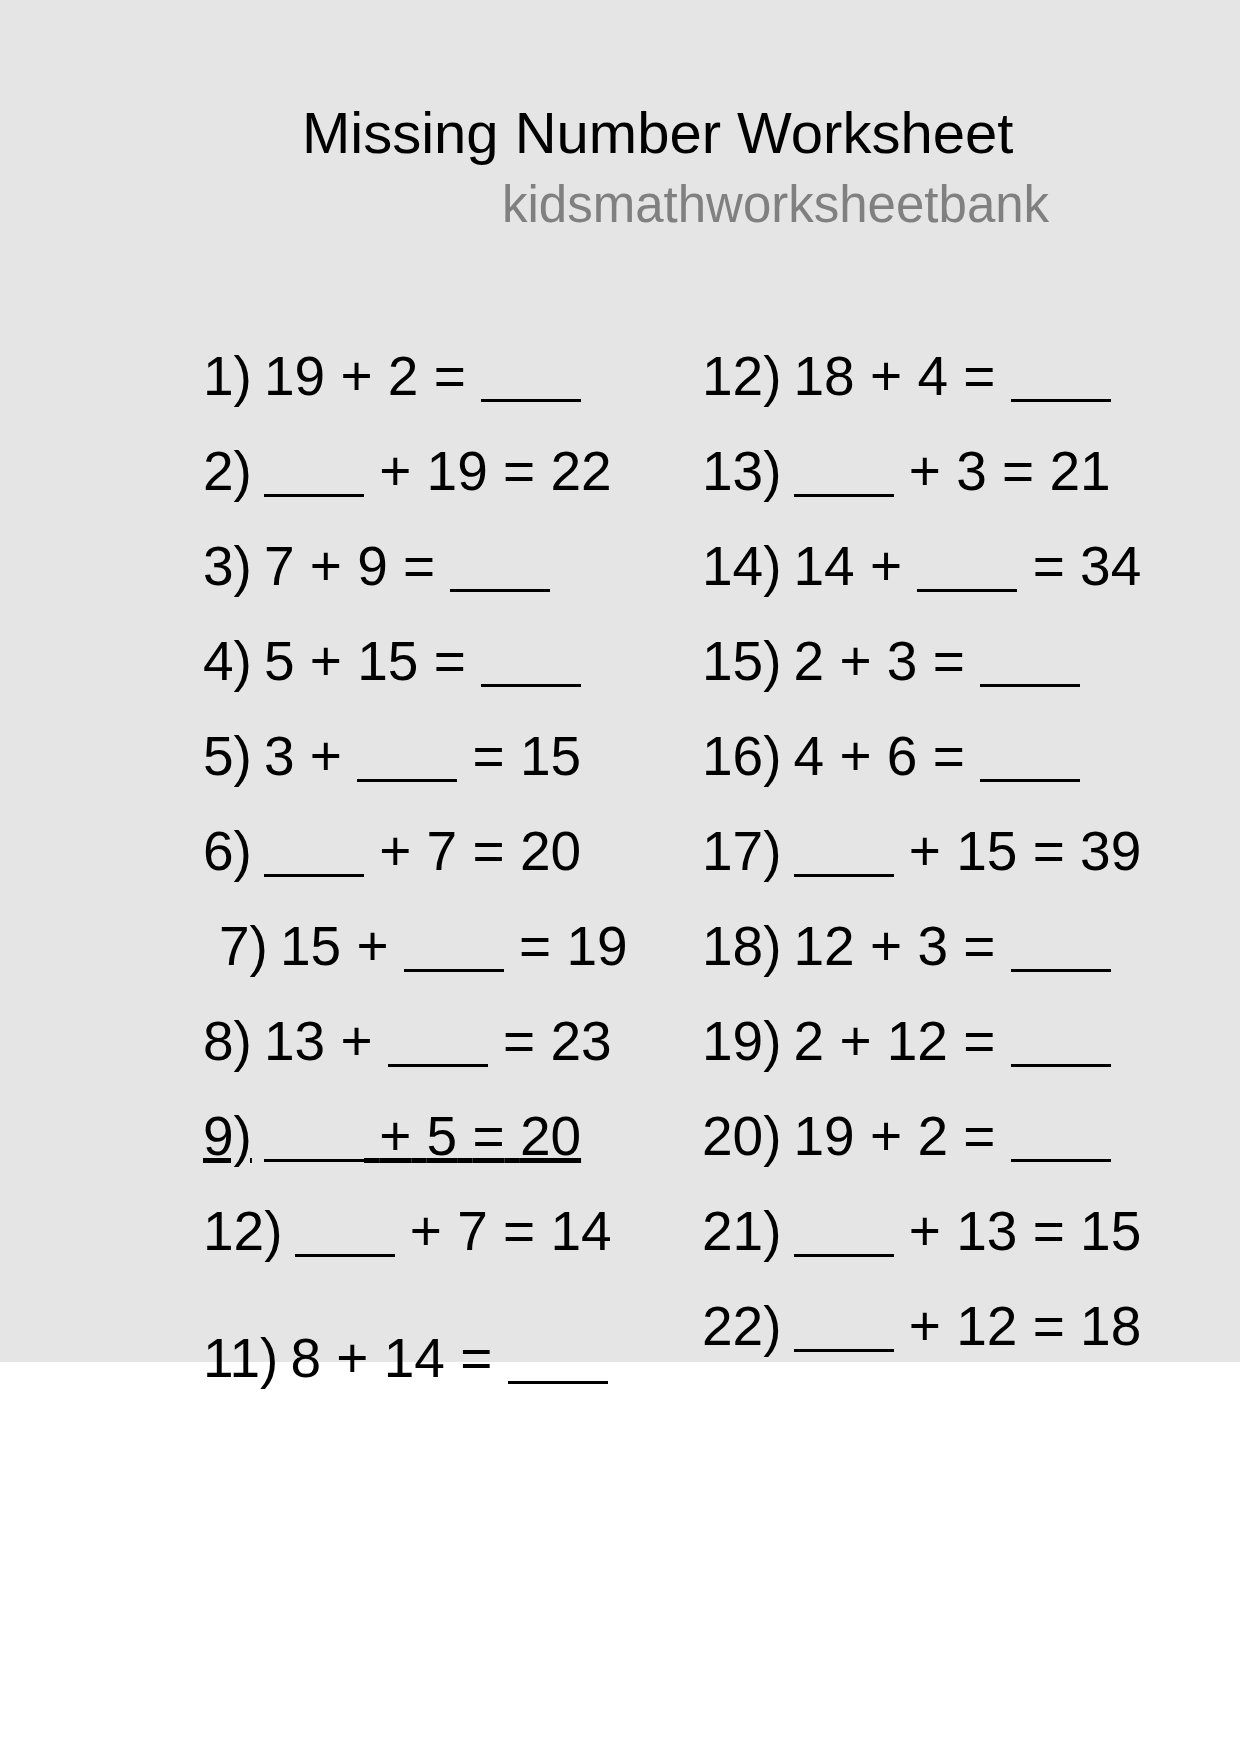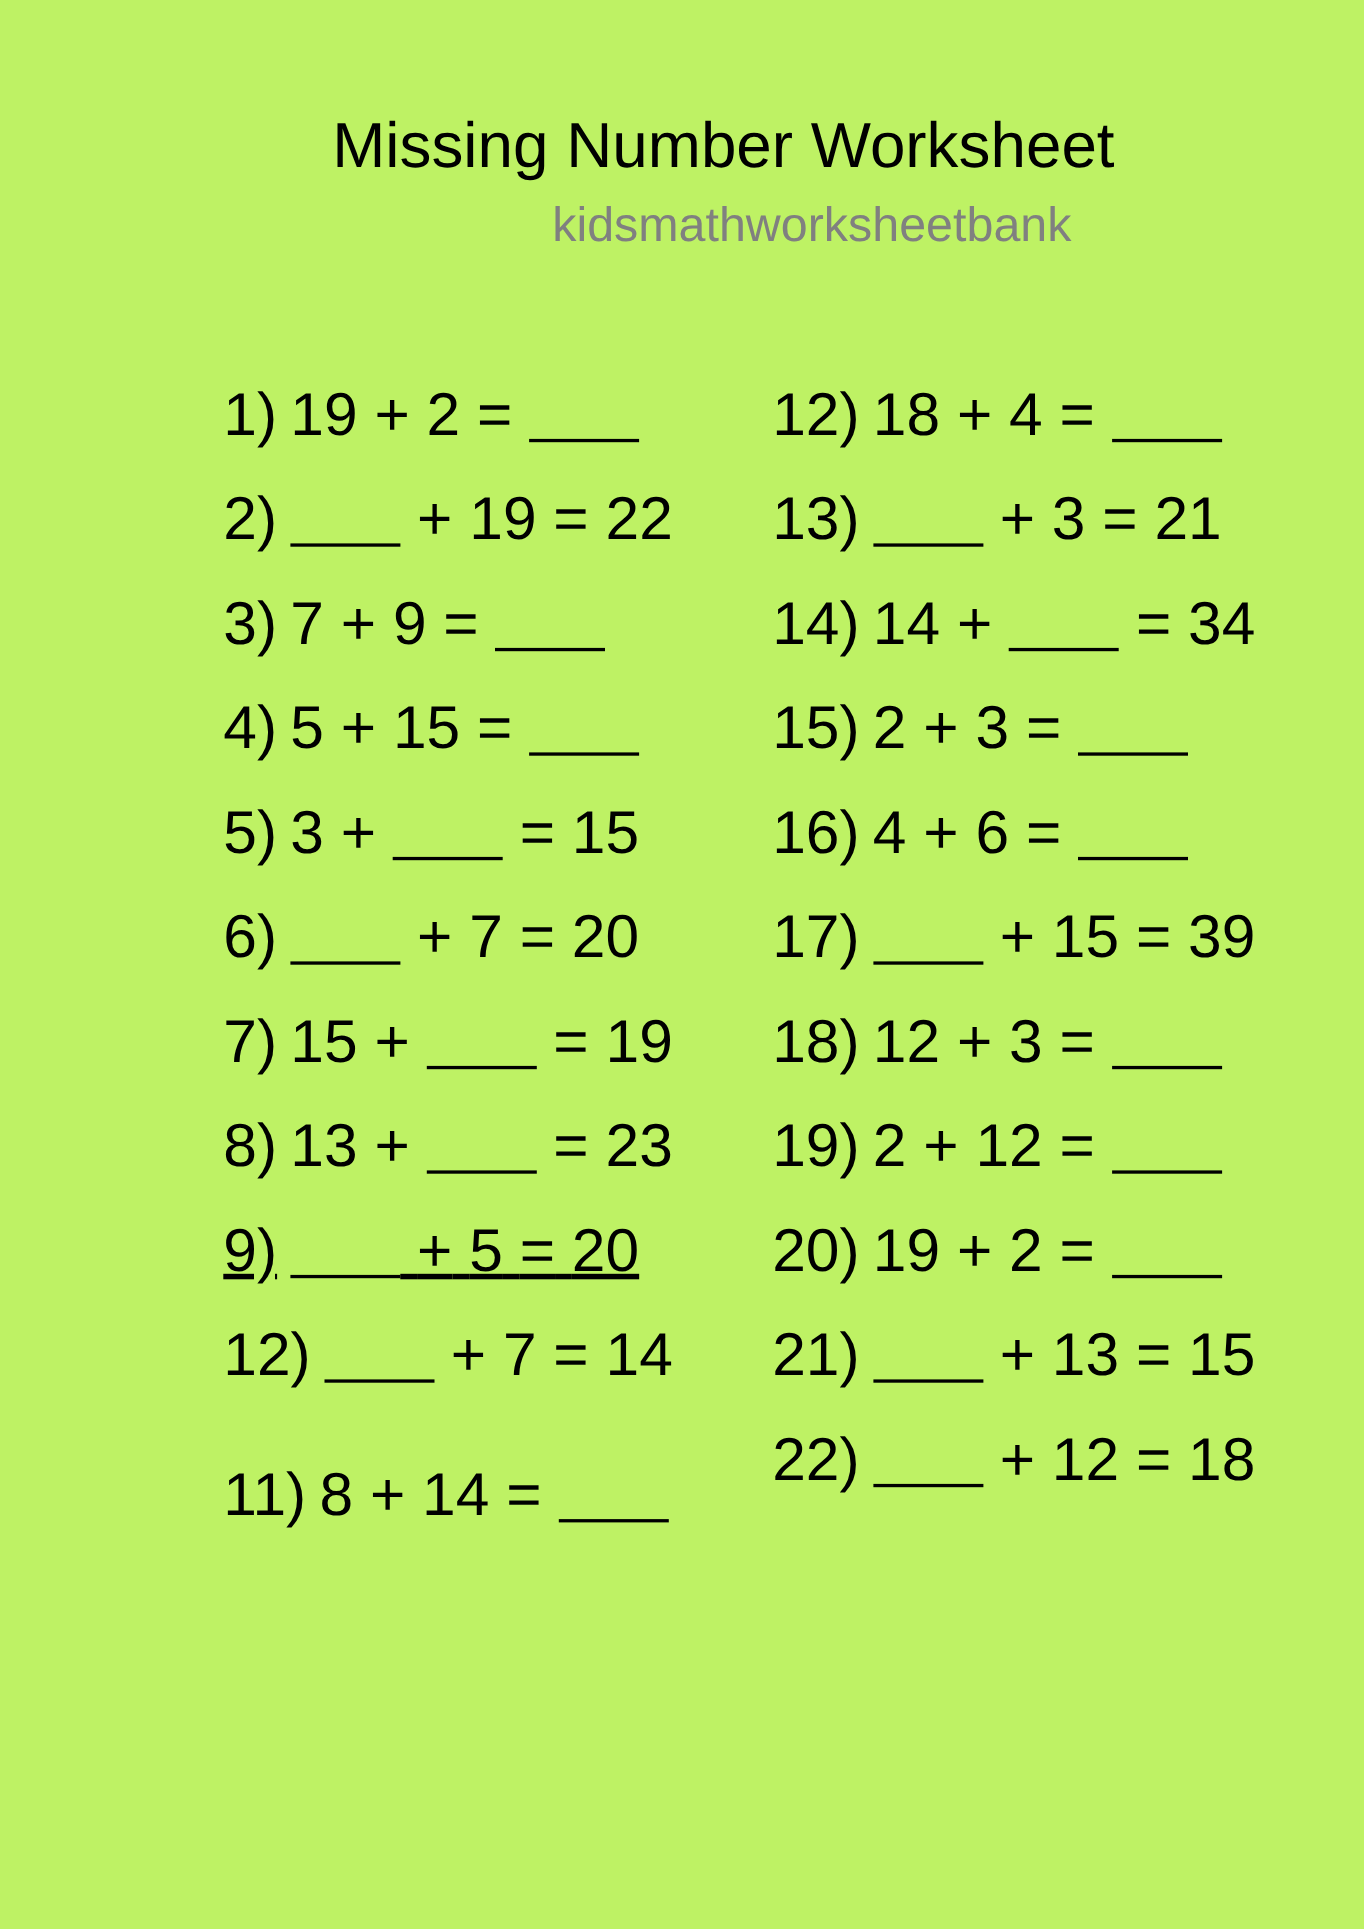--- a/index.html
+++ b/index.html
@@ -12,38 +12,38 @@
     height: 1754px;
     position: relative;
     overflow: hidden;
     font-family: "Liberation Sans", sans-serif;
     color: #000000;
   }
   .page {
     position: absolute;
     left: 0; top: 0;
     width: 1240px;
-    height: 1754px;
-    background: #bef264;
+    height: 1362px;
+    background: #e5e5e5;
   }
   .title {
     position: absolute;
     left: 302px;
     top: 100px;
     font-size: 58px;
     line-height: 66px;
     white-space: nowrap;
     color: #000000;
     letter-spacing: 0px;
   }
   .subtitle {
     position: absolute;
     left: 502px;
     top: 180px;
-    font-size: 44px;
+    font-size: 51px;
     line-height: 50px;
     white-space: nowrap;
     color: #808080;
   }
   .column {
     position: absolute;
     top: 0;
   }
   .col-left { left: 203px; }
   .col-right { left: 702px; }
@@ -74,21 +74,21 @@
   <div class="title">Missing Number Worksheet</div>
   <div class="subtitle">kidsmathworksheetbank</div>
 
   <div class="column col-left">
       <div class="problem" style="top: 352px;"><span class="num">1)</span><span class="tok">19</span> <span class="tok">+</span> <span class="tok">2</span> <span class="tok">=</span> <span class="blank"></span></div>
       <div class="problem" style="top: 447px;"><span class="num">2)</span><span class="blank"></span> <span class="tok">+</span> <span class="tok">19</span> <span class="tok">=</span> <span class="tok">22</span></div>
       <div class="problem" style="top: 542px;"><span class="num">3)</span><span class="tok">7</span> <span class="tok">+</span> <span class="tok">9</span> <span class="tok">=</span> <span class="blank"></span></div>
       <div class="problem" style="top: 637px;"><span class="num">4)</span><span class="tok">5</span> <span class="tok">+</span> <span class="tok">15</span> <span class="tok">=</span> <span class="blank"></span></div>
       <div class="problem" style="top: 732px;"><span class="num">5)</span><span class="tok">3</span> <span class="tok">+</span> <span class="blank"></span> <span class="tok">=</span> <span class="tok">15</span></div>
       <div class="problem" style="top: 827px;"><span class="num">6)</span><span class="blank"></span> <span class="tok">+</span> <span class="tok">7</span> <span class="tok">=</span> <span class="tok">20</span></div>
-      <div class="problem" style="top: 922px;"><span class="num">7)</span><span class="tok">15</span> <span class="tok">+</span> <span class="blank"></span> <span class="tok">=</span> <span class="tok">19</span></div>
+      <div class="problem" style="top: 922px; margin-left: 16px;"><span class="num">7)</span><span class="tok">15</span> <span class="tok">+</span> <span class="blank"></span> <span class="tok">=</span> <span class="tok">19</span></div>
       <div class="problem" style="top: 1017px;"><span class="num">8)</span><span class="tok">13</span> <span class="tok">+</span> <span class="blank"></span> <span class="tok">=</span> <span class="tok">23</span></div>
       <div class="problem" style="top: 1112px; text-decoration: underline;"><span class="num">9)</span><span class="blank"></span> <span class="tok">+</span> <span class="tok">5</span> <span class="tok">=</span> <span class="tok">20</span></div>
       <div class="problem" style="top: 1207px;"><span class="num">12)</span><span class="blank"></span> <span class="tok">+</span> <span class="tok">7</span> <span class="tok">=</span> <span class="tok">14</span></div>
       <div class="problem" style="top: 1334px;"><span class="num">11)</span><span class="tok">8</span> <span class="tok">+</span> <span class="tok">14</span> <span class="tok">=</span> <span class="blank"></span></div>
     </div>
   <div class="column col-right">
       <div class="problem" style="top: 352px;"><span class="num">12)</span><span class="tok">18</span> <span class="tok">+</span> <span class="tok">4</span> <span class="tok">=</span> <span class="blank"></span></div>
       <div class="problem" style="top: 447px;"><span class="num">13)</span><span class="blank"></span> <span class="tok">+</span> <span class="tok">3</span> <span class="tok">=</span> <span class="tok">21</span></div>
       <div class="problem" style="top: 542px;"><span class="num">14)</span><span class="tok">14</span> <span class="tok">+</span> <span class="blank"></span> <span class="tok">=</span> <span class="tok">34</span></div>
       <div class="problem" style="top: 637px;"><span class="num">15)</span><span class="tok">2</span> <span class="tok">+</span> <span class="tok">3</span> <span class="tok">=</span> <span class="blank"></span></div>

